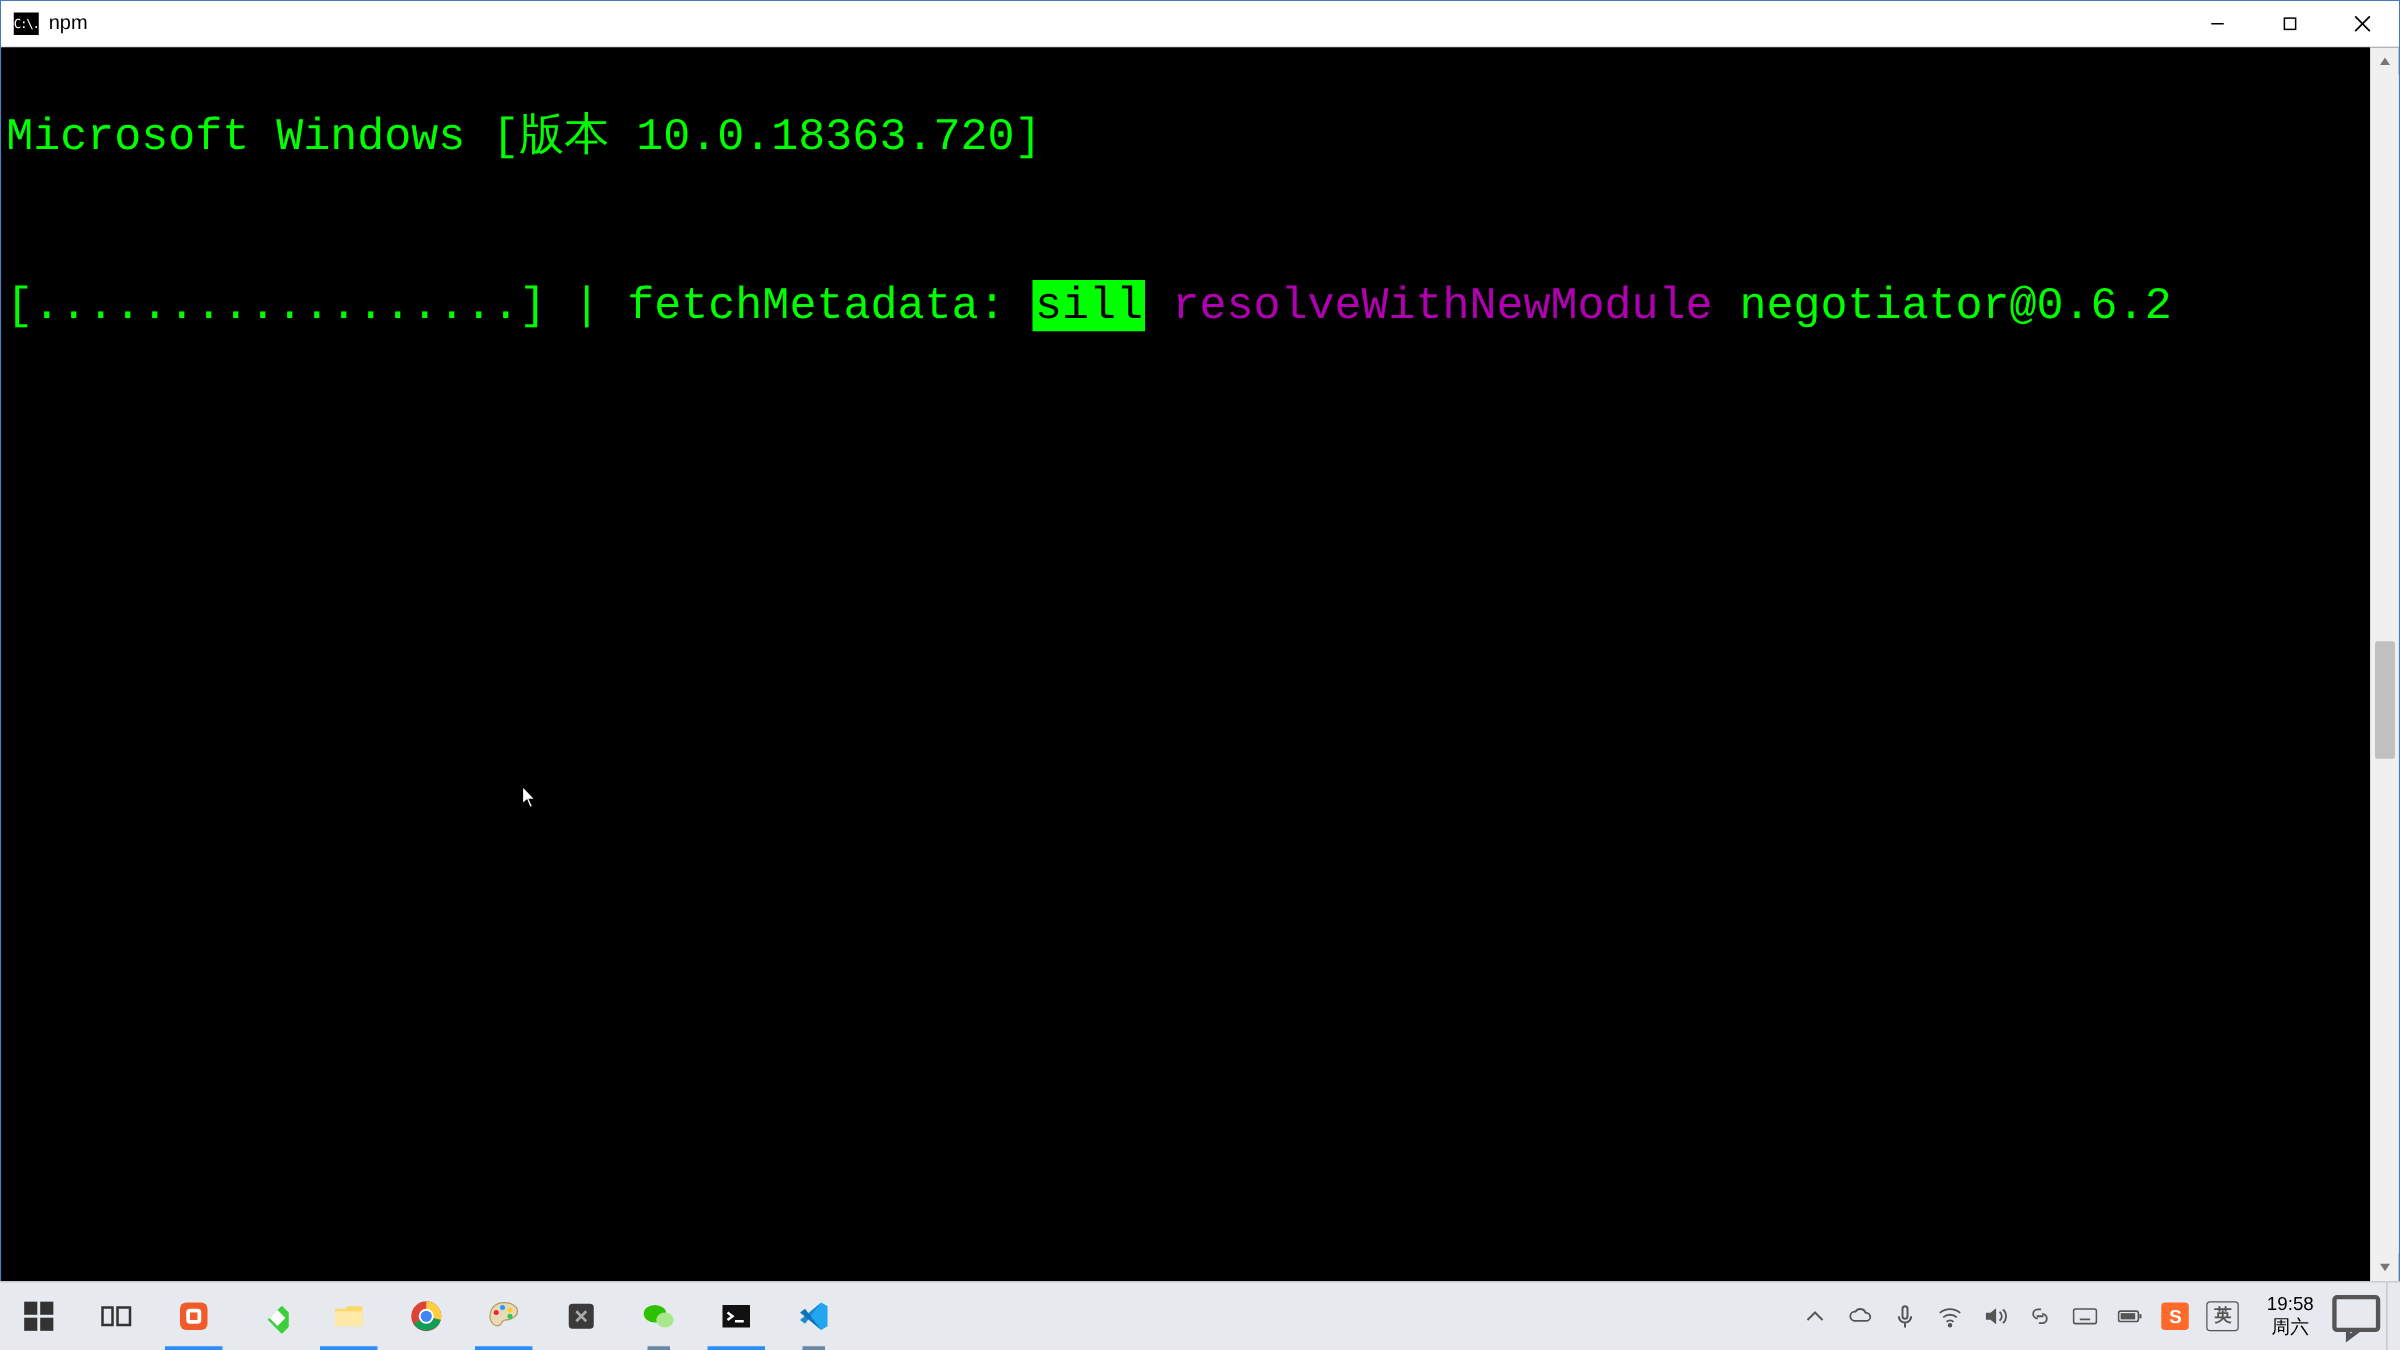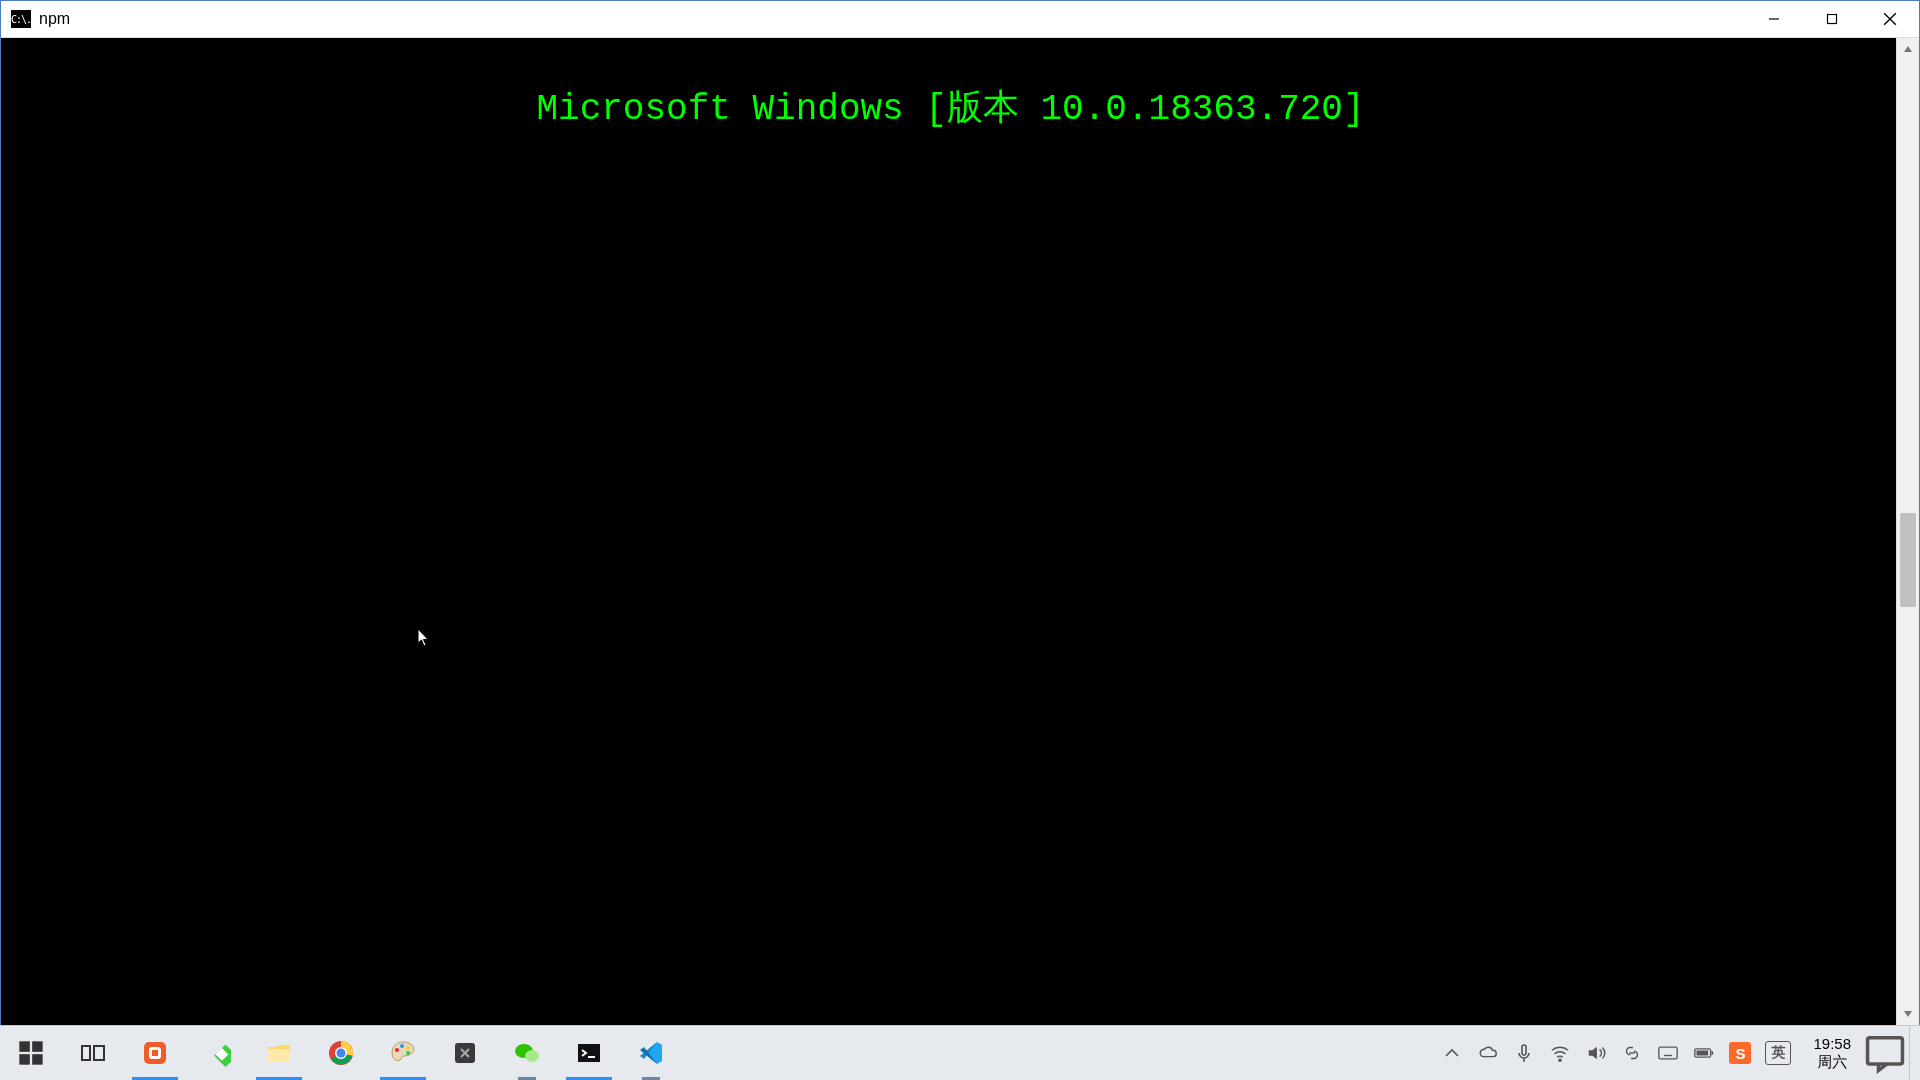--- a/index.html
+++ b/index.html
@@ -72,21 +72,20 @@
   }
   .titlebar-btn svg { width: 12px; height: 12px; stroke: #000; fill: none; stroke-width: 1.2; }
   .titlebar-btn.close svg { width: 14px; height: 14px; }
 
   
   .term-wrap {
     flex: 1;
     display: flex;
     flex-direction: row;
     background: #000;
-    text-align: center;
   }
   .terminal {
     flex: 1;
     background: #000;
     color: #00ff00;
     font-family: "NSimSun", "SimSun", Consolas, "Courier New", monospace;
     font-size: 36px;
     line-height: 45px;
     padding: 4px 0 0 4px;
     white-space: pre;
@@ -283,20 +282,21 @@
             <line x1="11" y1="1" x2="1" y2="11"></line>
           </svg>
       </div>
     </div>
   </div>
 
   <div class="term-wrap">
     <div class="terminal">
 <span class="line t-green">Microsoft Windows [版本 10.0.18363.720]</span>
 <span class="line"></span>
+<span class="line"><span class="t-green">[..................] | fetchMetadata: </span><span class="t-sill">sill</span><span class="t-magenta"> resolveWithNewModule</span><span class="t-green"> negotiator@0.6.2</span></span>
 
       <svg class="cursor-arrow" viewBox="0 0 14 20">
         <path d="M1 1 L1 15 L4.5 12 L7 18 L9 17 L6.5 11.5 L11 11.5 Z" fill="#fff" stroke="#000" stroke-width="1"></path>
       </svg>
     </div>
 
     <div class="scrollbar">
       <div class="scroll-arrow">
         <svg viewBox="0 0 10 10" width="10" height="10">
             <path d="M5 2 L9 8 L1 8 Z" fill="#777"></path>

